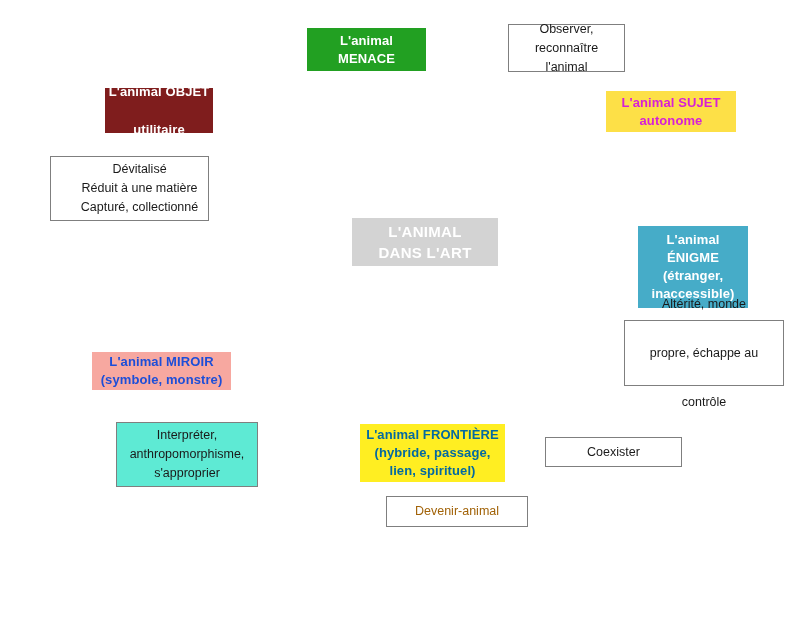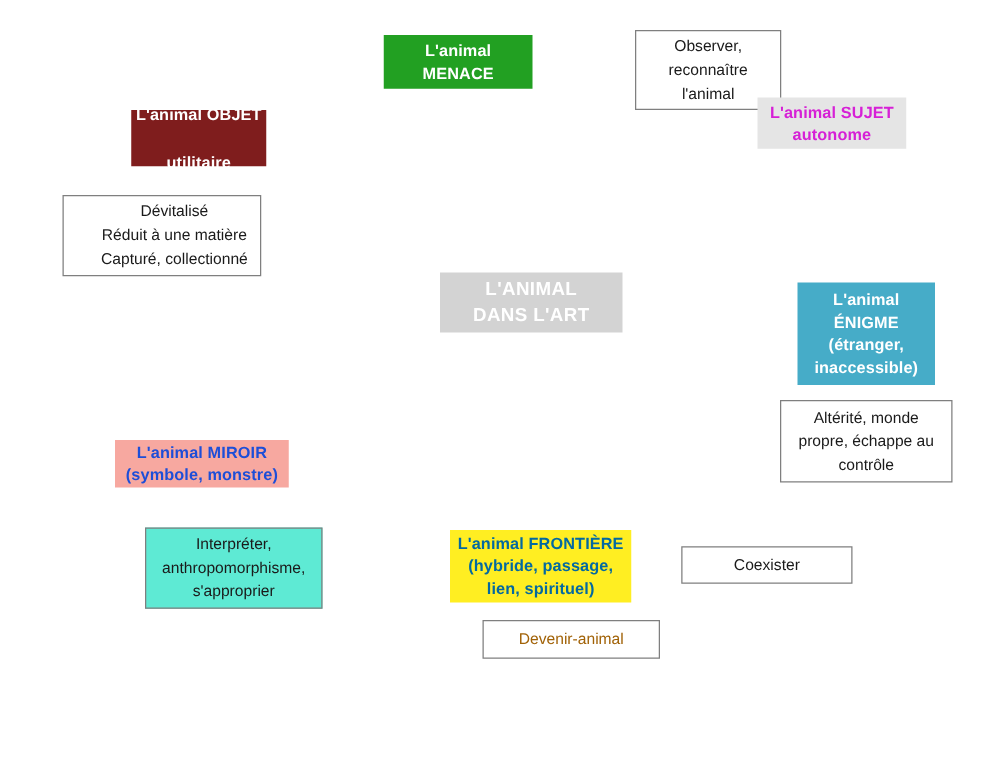--- a/index.html
+++ b/index.html
@@ -62,41 +62,41 @@
       <span class="line">DANS L'ART</span>
     </div>
     <div class="node card" style="left: 307px; top: 28px; width: 119px; height: 43px; background: rgb(34, 160, 34); color: rgb(255, 255, 255);">
       <span class="line">L'animal</span>
       <span class="line">MENACE</span>
     </div>
     <div class="node card" style="left: 105px; top: 88px; width: 108px; height: 45px; background: #7f1d1d; color: rgb(255, 255, 255); gap: 20px;">
       <span class="line">L'animal OBJET</span>
       <span class="line">utilitaire</span>
     </div>
-    <div class="node plain" style="left: 508px; top: 24px; width: 117px; height: 64px; background: rgb(255, 255, 255); color: rgb(26, 26, 26);">
+    <div class="node plain" style="left: 508px; top: 24px; width: 117px; height: 48px; background: rgb(255, 255, 255); color: rgb(26, 26, 26);">
       <span class="line">Observer,</span>
       <span class="line">reconnaître</span>
       <span class="line">l'animal</span>
     </div>
-    <div class="node card" style="left: 606px; top: 78px; width: 119px; height: 41px; background: #e5e5e5; color: rgb(214, 32, 214);">
+    <div class="node card" style="left: 606px; top: 91px; width: 130px; height: 41px; background: #fde047; color: rgb(214, 32, 214);">
       <span class="line">L'animal SUJET</span>
       <span class="line">autonome</span>
     </div>
     <div class="node plain" style="left: 50px; top: 156px; width: 159px; height: 65px; background: rgb(255, 255, 255); color: rgb(26, 26, 26); padding-left: 20px;">
       <span class="line">Dévitalisé</span>
       <span class="line">Réduit à une matière</span>
       <span class="line">Capturé, collectionné</span>
     </div>
     <div class="node card" style="left: 638px; top: 226px; width: 110px; height: 82px; background: rgb(70, 172, 200); color: rgb(255, 255, 255);">
       <span class="line">L'animal</span>
       <span class="line">ÉNIGME</span>
       <span class="line">(étranger,</span>
       <span class="line">inaccessible)</span>
     </div>
-    <div class="node plain" style="left: 624px; top: 320px; width: 138px; height: 66px; background: rgb(255, 255, 255); color: rgb(26, 26, 26);">
+    <div class="node plain" style="left: 624px; top: 320px; width: 160px; height: 66px; background: rgb(255, 255, 255); color: rgb(26, 26, 26); gap: 30px;">
       <span class="line">Altérité, monde</span>
       <span class="line">propre, échappe au</span>
       <span class="line">contrôle</span>
     </div>
     <div class="node card" style="left: 92px; top: 352px; width: 139px; height: 38px; background: rgb(247, 168, 160); color: #1d4ed8;">
       <span class="line">L'animal MIROIR</span>
       <span class="line">(symbole, monstre)</span>
     </div>
     <div class="node plain" style="left: 116px; top: 422px; width: 142px; height: 65px; background: #5eead4; color: rgb(26, 26, 26);">
       <span class="line">Interpréter,</span>

